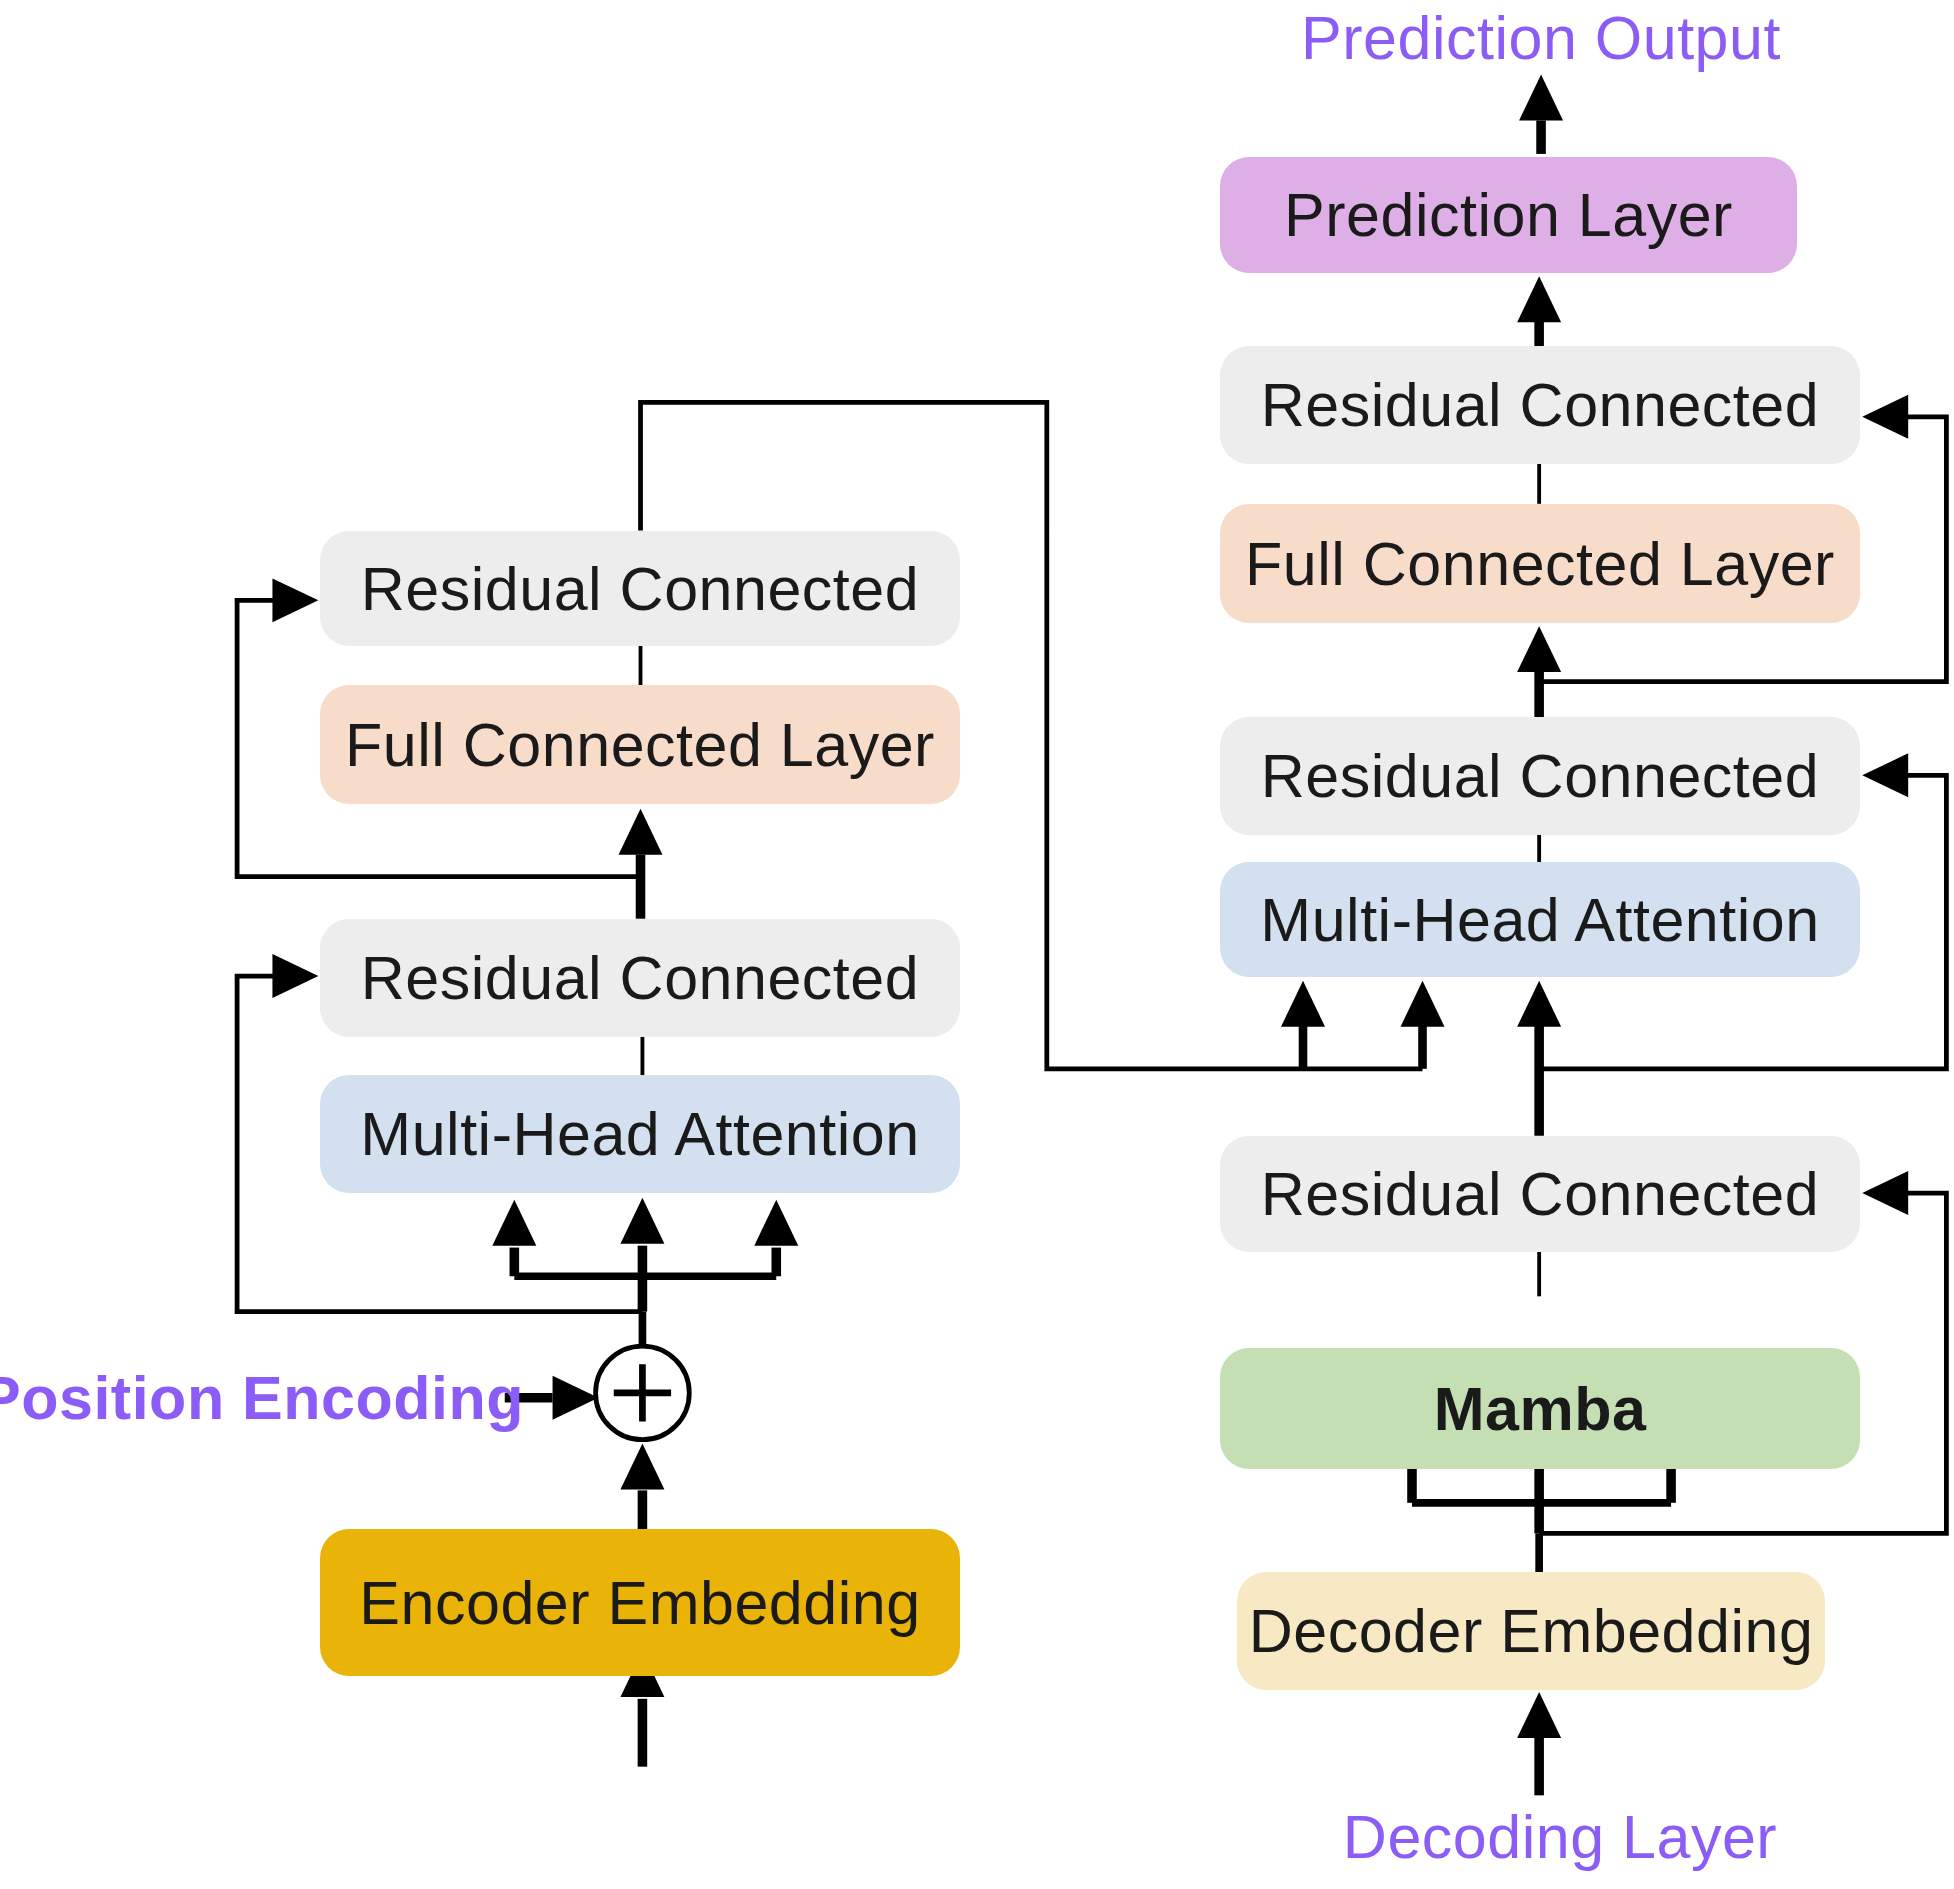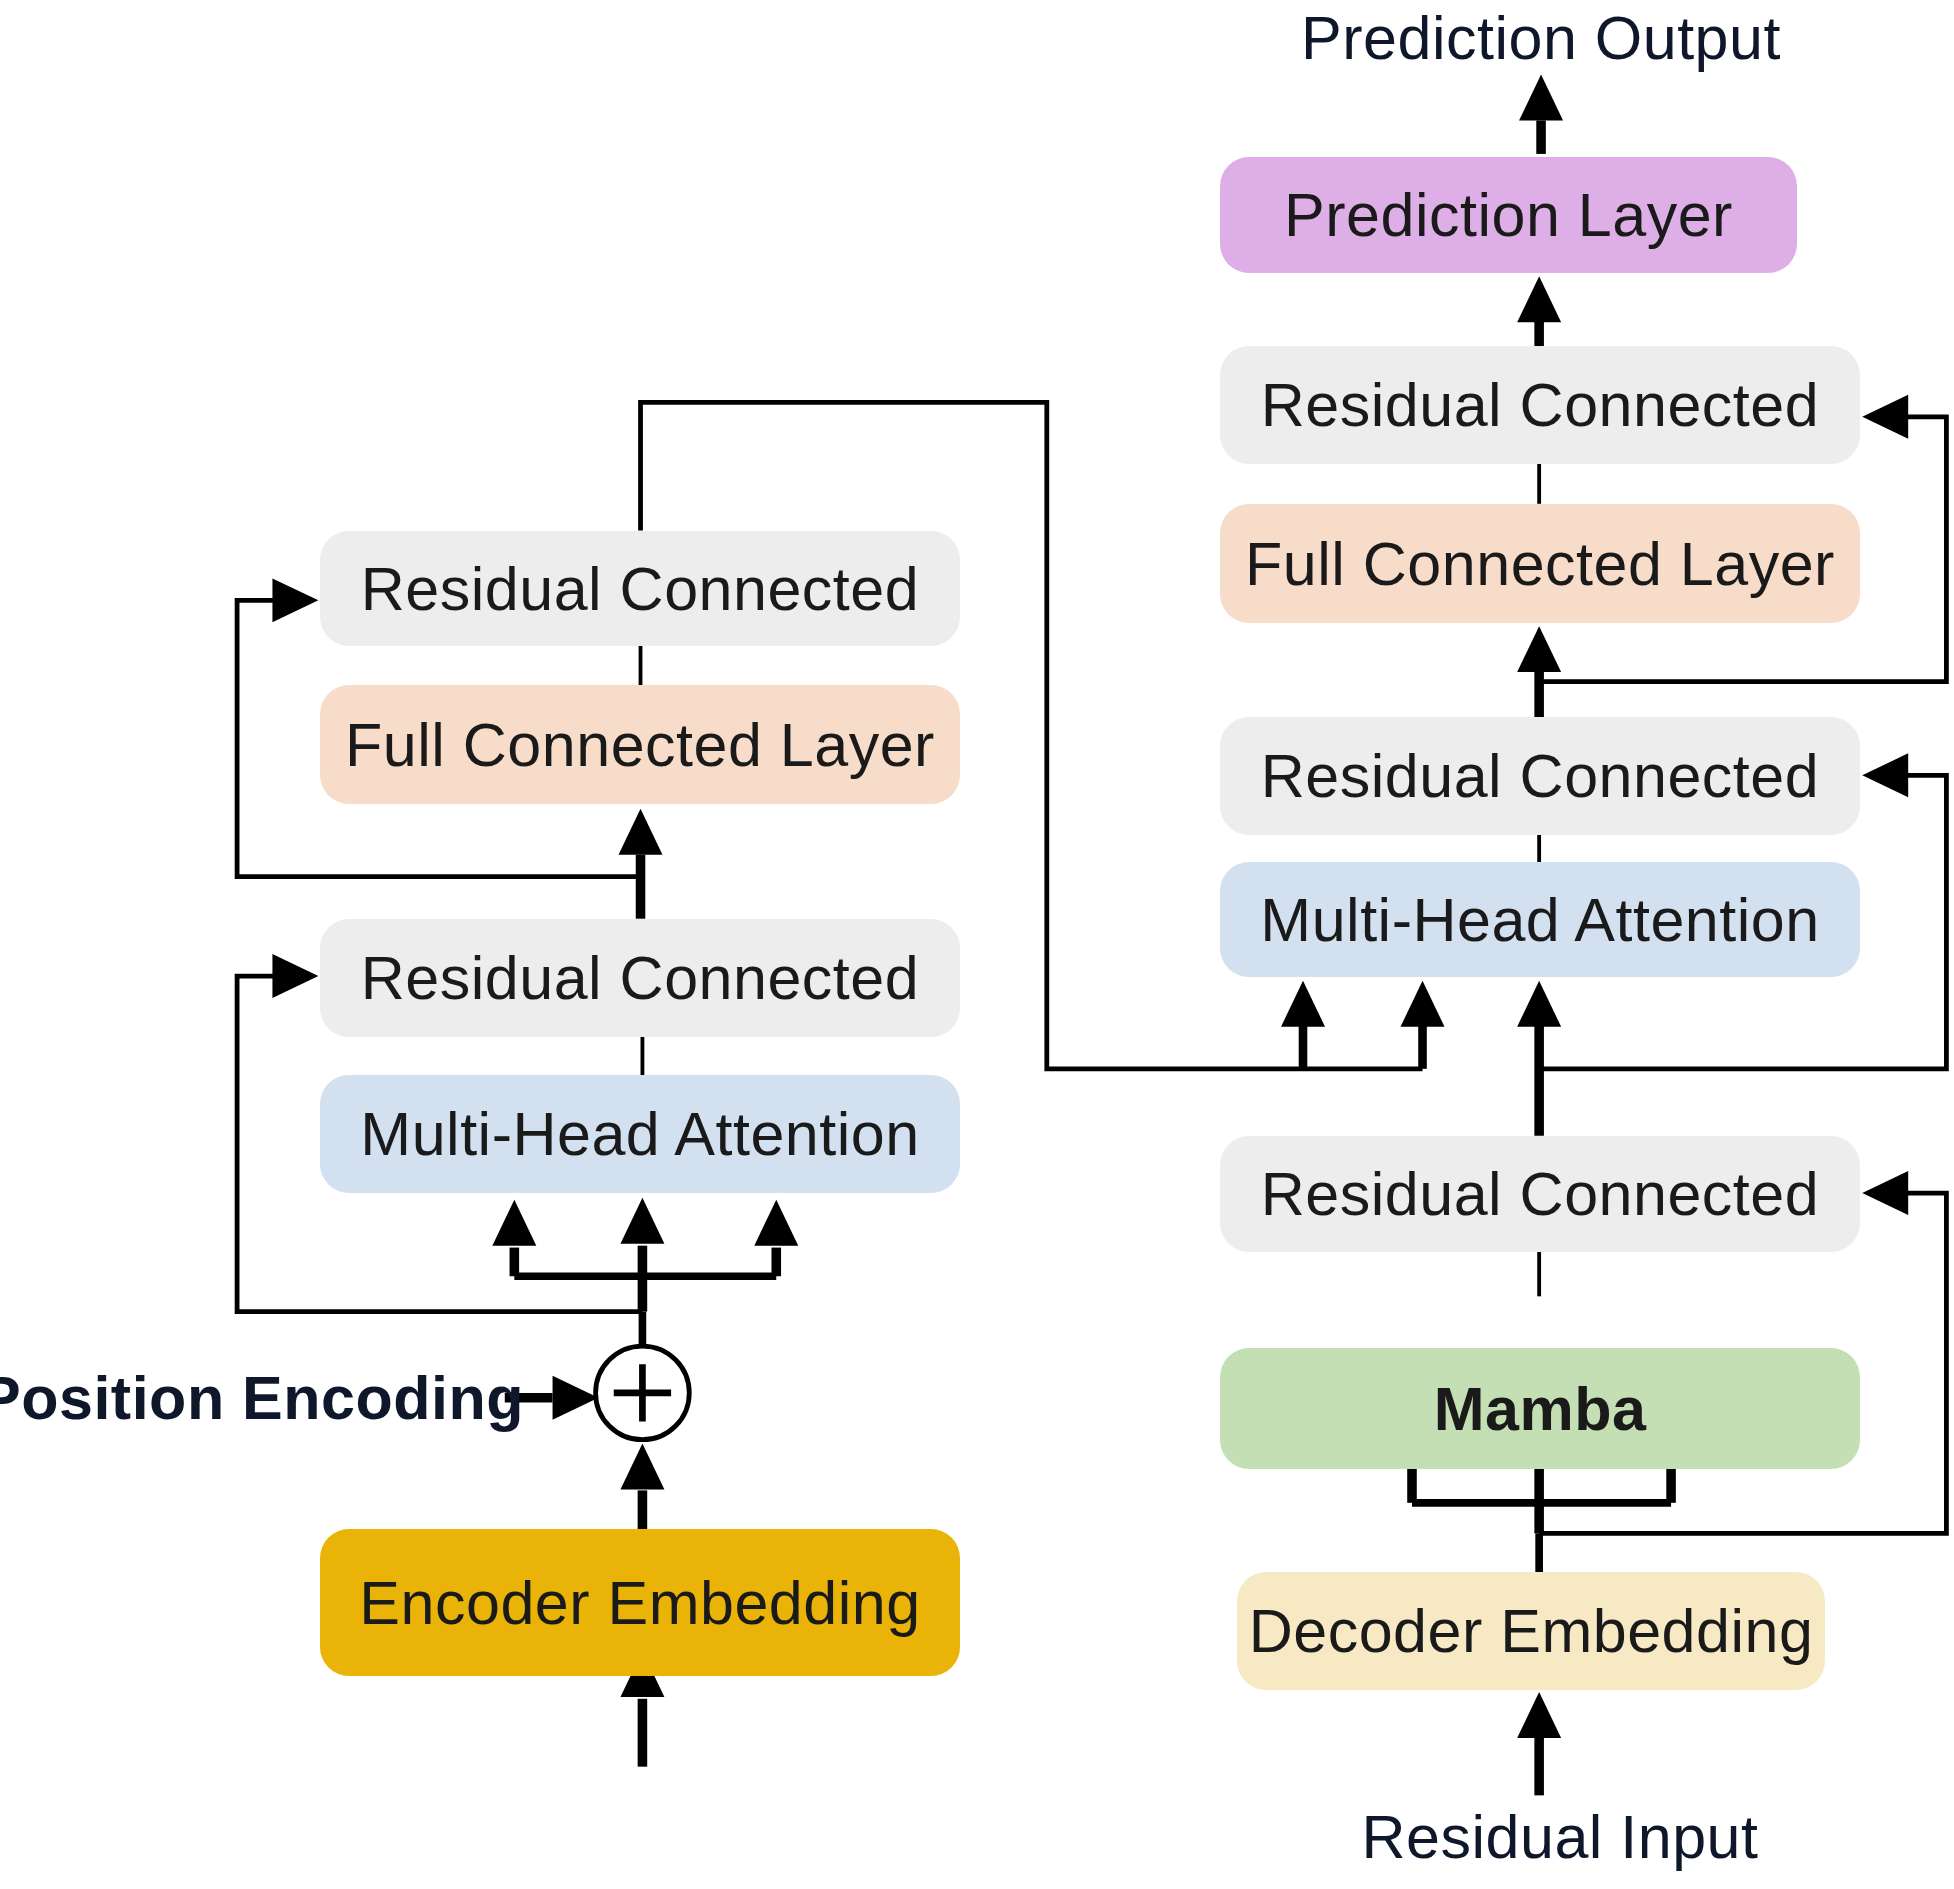--- a/index.html
+++ b/index.html
@@ -31,21 +31,21 @@
     letter-spacing: 0.5px;
     color: #1a1a1a;
     white-space: nowrap;
   }
   .free-label {
     position: absolute;
     transform: translate(-50%, -50%);
     font-size: 61px;
     font-weight: 400;
     letter-spacing: 0.5px;
-    color: #0f172a;
+    color: #8b5cf6;
     white-space: nowrap;
   }
 </style>
 </head>
 <body>
 
 <div class="canvas">
   <svg class="wires" id="wires" width="1955" height="1890" viewBox="0 0 2045 1977">
       <path d="M672 1848 L672 1777" fill="none" stroke="#000000" stroke-width="10" stroke-linejoin="miter"></path>
       <polygon points="672,1727 649,1775 695,1775" fill="#000000"></polygon>
@@ -105,21 +105,21 @@
         <circle cx="672" cy="1457" r="49" fill="#FFFFFF" stroke="#000000" stroke-width="5"></circle>
         <path d="M642 1457 L702 1457 M672 1427 L672 1487" stroke="#000000" stroke-width="7" fill="none"></path>
       </g>
     </svg>
 
   <div class="free-label" id="lbl-prediction-output" style="left: 1541px; top: 38px;">Prediction Output</div>
 
   <div class="free-label" id="lbl-position-encoding" style="left: 252px; top: 1398px; font-weight: bold;">Position Encoding</div>
 
 
-  <div class="free-label" id="lbl-decoding-input" style="left: 1560px; top: 1837px;">Residual Input</div>
+  <div class="free-label" id="lbl-decoding-input" style="left: 1560px; top: 1837px;">Decoding Layer</div>
 
   <div id="nodes">
       <div class="node" style="left: 320px; top: 531px; width: 640px; height: 115px; background: rgb(237, 237, 237);">Residual Connected</div>
       <div class="node" style="left: 320px; top: 685px; width: 640px; height: 119px; background: rgb(248, 220, 202);">Full Connected Layer</div>
       <div class="node" style="left: 320px; top: 919px; width: 640px; height: 118px; background: rgb(237, 237, 237);">Residual Connected</div>
       <div class="node" style="left: 320px; top: 1075px; width: 640px; height: 118px; background: rgb(210, 224, 239);">Multi-Head Attention</div>
       <div class="node" style="left: 320px; top: 1529px; width: 640px; height: 147px; background: #eab308;">Encoder Embedding</div>
       <div class="node" style="left: 1220px; top: 157px; width: 577px; height: 116px; background: rgb(221, 175, 230);">Prediction Layer</div>
       <div class="node" style="left: 1220px; top: 346px; width: 640px; height: 118px; background: rgb(237, 237, 237);">Residual Connected</div>
       <div class="node" style="left: 1220px; top: 504px; width: 640px; height: 119px; background: rgb(248, 220, 202);">Full Connected Layer</div>

